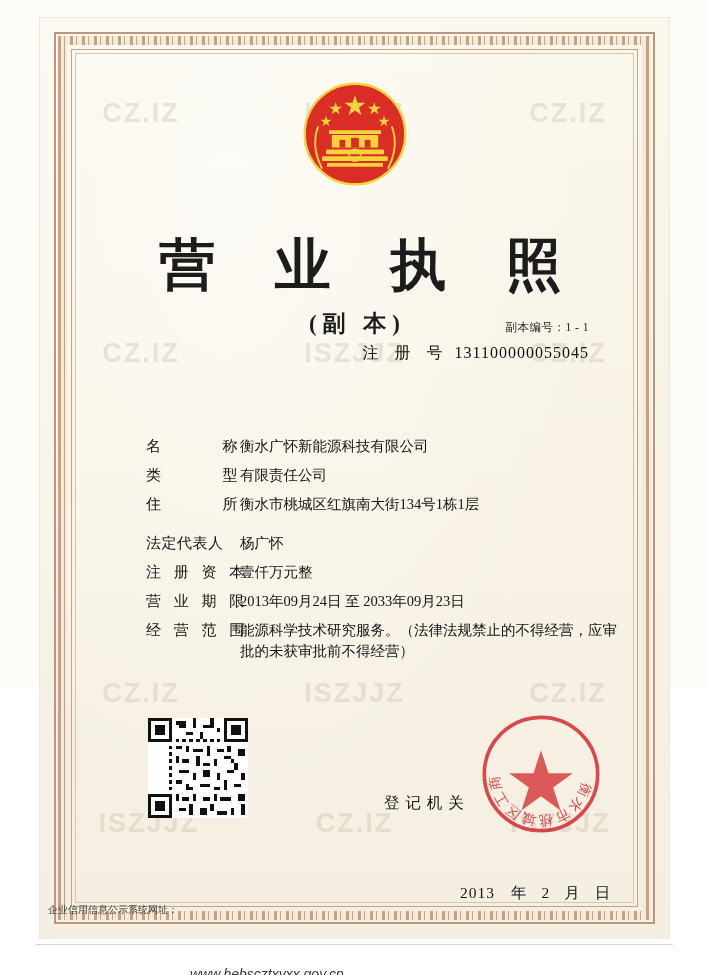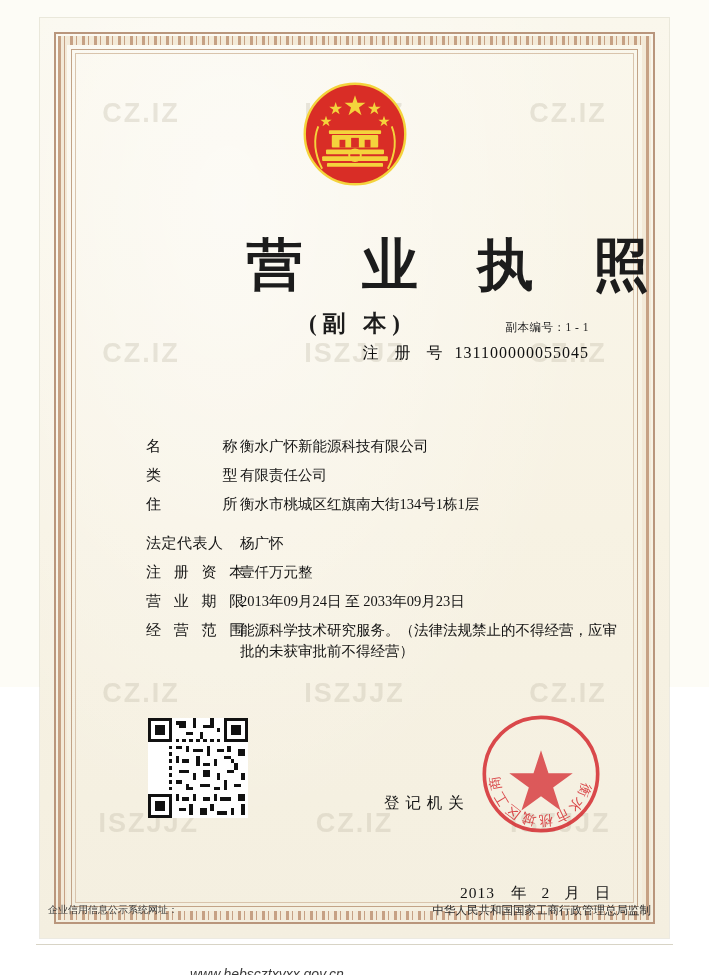--- a/index.html
+++ b/index.html
@@ -106,21 +106,21 @@
     width: 116px;
     height: 116px;
   }
 
   
   .title {
     position: absolute;
     left: 12px;
     right: 0;
     top: 210px;
-    text-align: right;
+    text-align: center;
     font-family: "DejaVu Serif", "Liberation Serif", serif;
     font-size: 56px;
     font-weight: bold;
     letter-spacing: 20px;
     text-indent: 20px;
     color: #1c1c1c;
   }
   .subtitle {
     position: absolute;
     left: 0;
@@ -490,15 +490,14 @@
     <div class="registrar">登 记 机 关</div>
 
     <div class="date-line">
       <span class="y">2013</span><span>年</span><span class="sep">2</span><span>月</span><span class="sep">日</span>
     </div>
 
   </div>
 
   <div class="footer-left">企业信用信息公示系统网址：</div>
   <div class="footer-url">www.hebscztxyxx.gov.cn</div>
-  <div class="footer-right">中华人民共和国国家工商行政管理总局监制</div>
   <div class="bottom-rule"></div>
 </div>
 
 </body></html>

